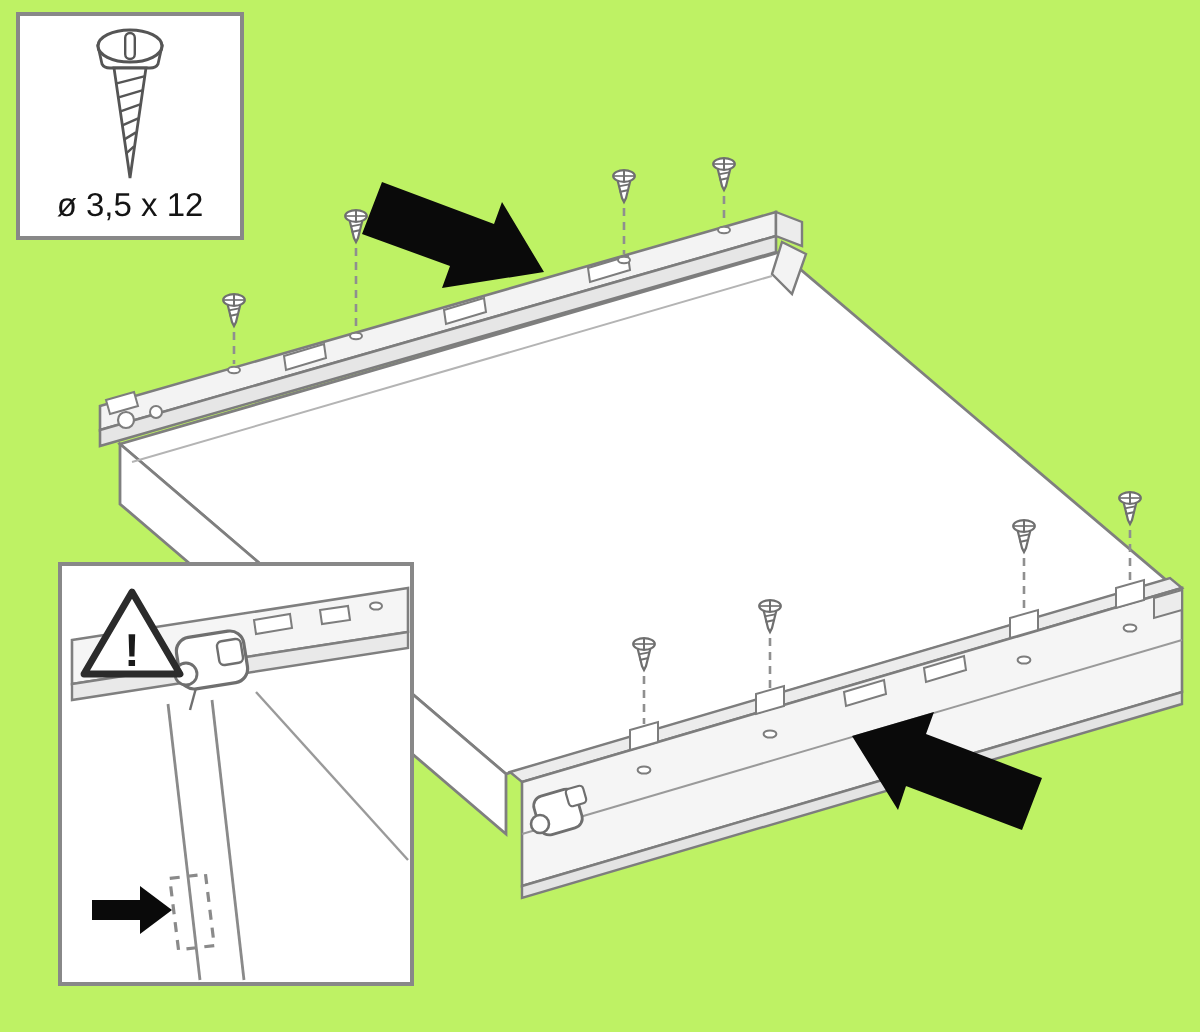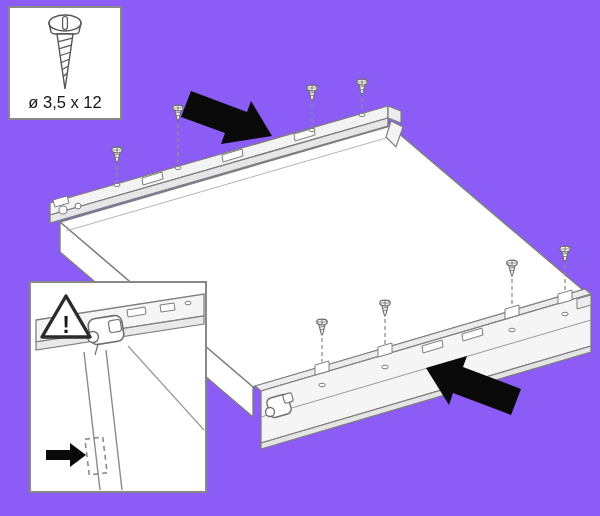--- a/index.html
+++ b/index.html
@@ -1,17 +1,17 @@
 <!DOCTYPE html>
 <html><head>
 <meta charset="utf-8">
 <style>
   html,body{margin:0;padding:0;background:#ffffff;}
   .stage{
-    position:relative;width:600px;height:516px;background:#8b5cf6;overflow:hidden;
+    position:relative;width:600px;height:516px;background:#bef264;overflow:hidden;
     font-family:"Liberation Sans",sans-serif;
   }
   svg{display:block;}
   text{font-family:"Liberation Sans",sans-serif;}
   .spec-label{font-size:16.5px;fill:#141414;}
   .warn-mark{font-size:23px;font-weight:700;fill:#1a1a1a;}
   .dash{stroke:#8f8f8f;stroke-width:1.3;fill:none;stroke-dasharray:4 3;}
 </style>
 </head>
 <body>

